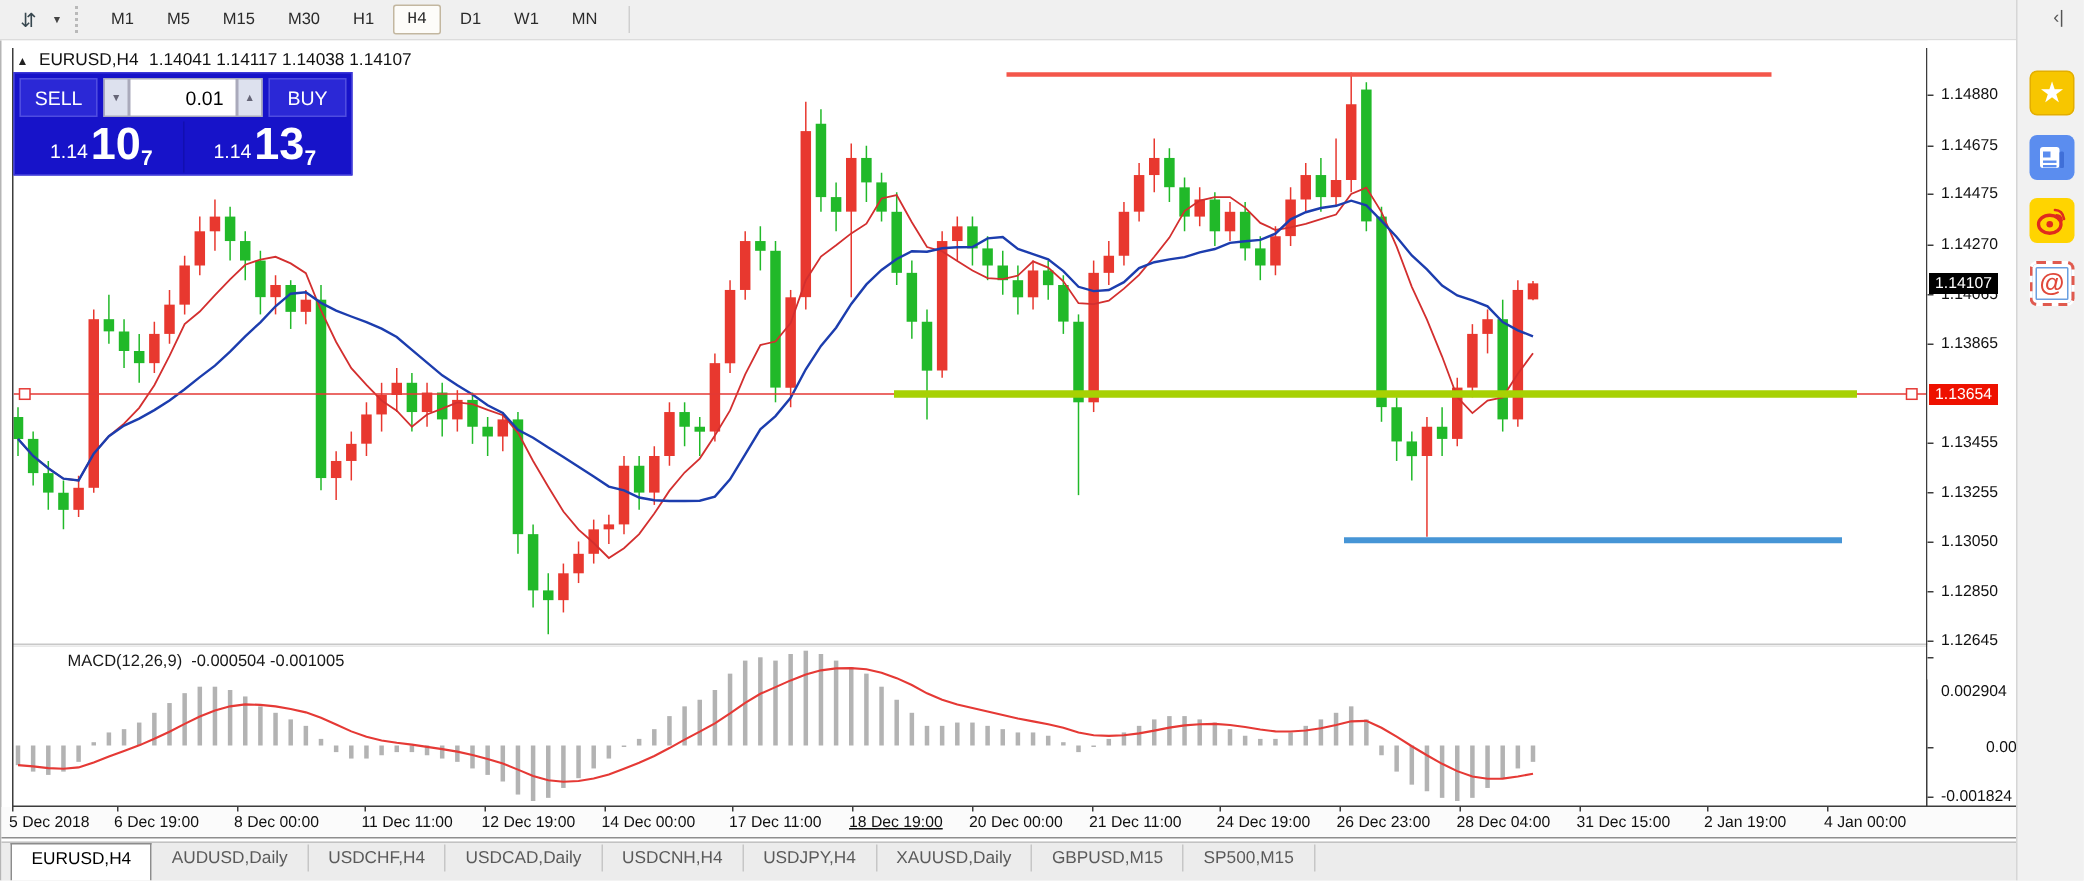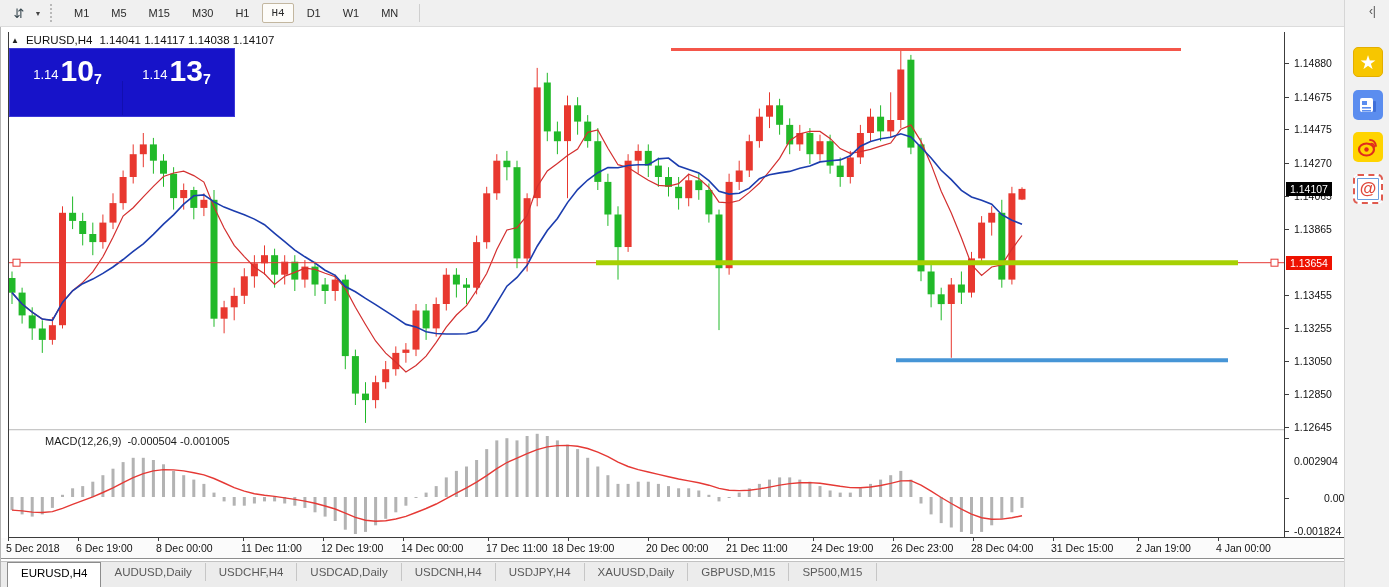--- a/index.html
+++ b/index.html
@@ -124,20 +124,29 @@
 
   <div class="chart-window">
 
     <div class="chart-title">
       <span class="tri">▲</span>
       <span class="sym">EURUSD,H4</span>
       <span>1.14041 1.14117 1.14038 1.14107</span>
     </div>
 
     <div class="trade-panel">
+      <div class="tp-row1">
+        <div class="btn-sell">SELL</div>
+        <div class="vol-wrap">
+          <div class="spin">▼</div>
+          <div class="vol">0.01</div>
+          <div class="spin">▲</div>
+        </div>
+        <div class="btn-buy">BUY</div>
+      </div>
       <div class="tp-row2">
         <div class="price-half">
           <span class="small">1.14</span>
           <span class="big">10</span>
           <span class="sup">7</span>
         </div>
         <div class="price-half">
           <span class="small">1.14</span>
           <span class="big">13</span>
           <span class="sup">7</span>
@@ -515,21 +524,21 @@
         <div class="ta-label" style="left: 155px;">8 Dec 00:00</div>
         <div class="ta-tick" style="left: 242px;"></div>
         <div class="ta-label" style="left: 240px;">11 Dec 11:00</div>
         <div class="ta-tick" style="left: 322px;"></div>
         <div class="ta-label" style="left: 320px;">12 Dec 19:00</div>
         <div class="ta-tick" style="left: 402px;"></div>
         <div class="ta-label" style="left: 400px;">14 Dec 00:00</div>
         <div class="ta-tick" style="left: 487px;"></div>
         <div class="ta-label" style="left: 485px;">17 Dec 11:00</div>
         <div class="ta-tick" style="left: 567px;"></div>
-        <div class="ta-label" style="left: 551px;">18 Dec 19:00</div>
+        <div class="ta-label" style="left: 565px; text-decoration: underline;">18 Dec 19:00</div>
         <div class="ta-tick" style="left: 647px;"></div>
         <div class="ta-label" style="left: 645px;">20 Dec 00:00</div>
         <div class="ta-tick" style="left: 727px;"></div>
         <div class="ta-label" style="left: 725px;">21 Dec 11:00</div>
         <div class="ta-tick" style="left: 812px;"></div>
         <div class="ta-label" style="left: 810px;">24 Dec 19:00</div>
         <div class="ta-tick" style="left: 892px;"></div>
         <div class="ta-label" style="left: 890px;">26 Dec 23:00</div>
         <div class="ta-tick" style="left: 972px;"></div>
         <div class="ta-label" style="left: 970px;">28 Dec 04:00</div>

